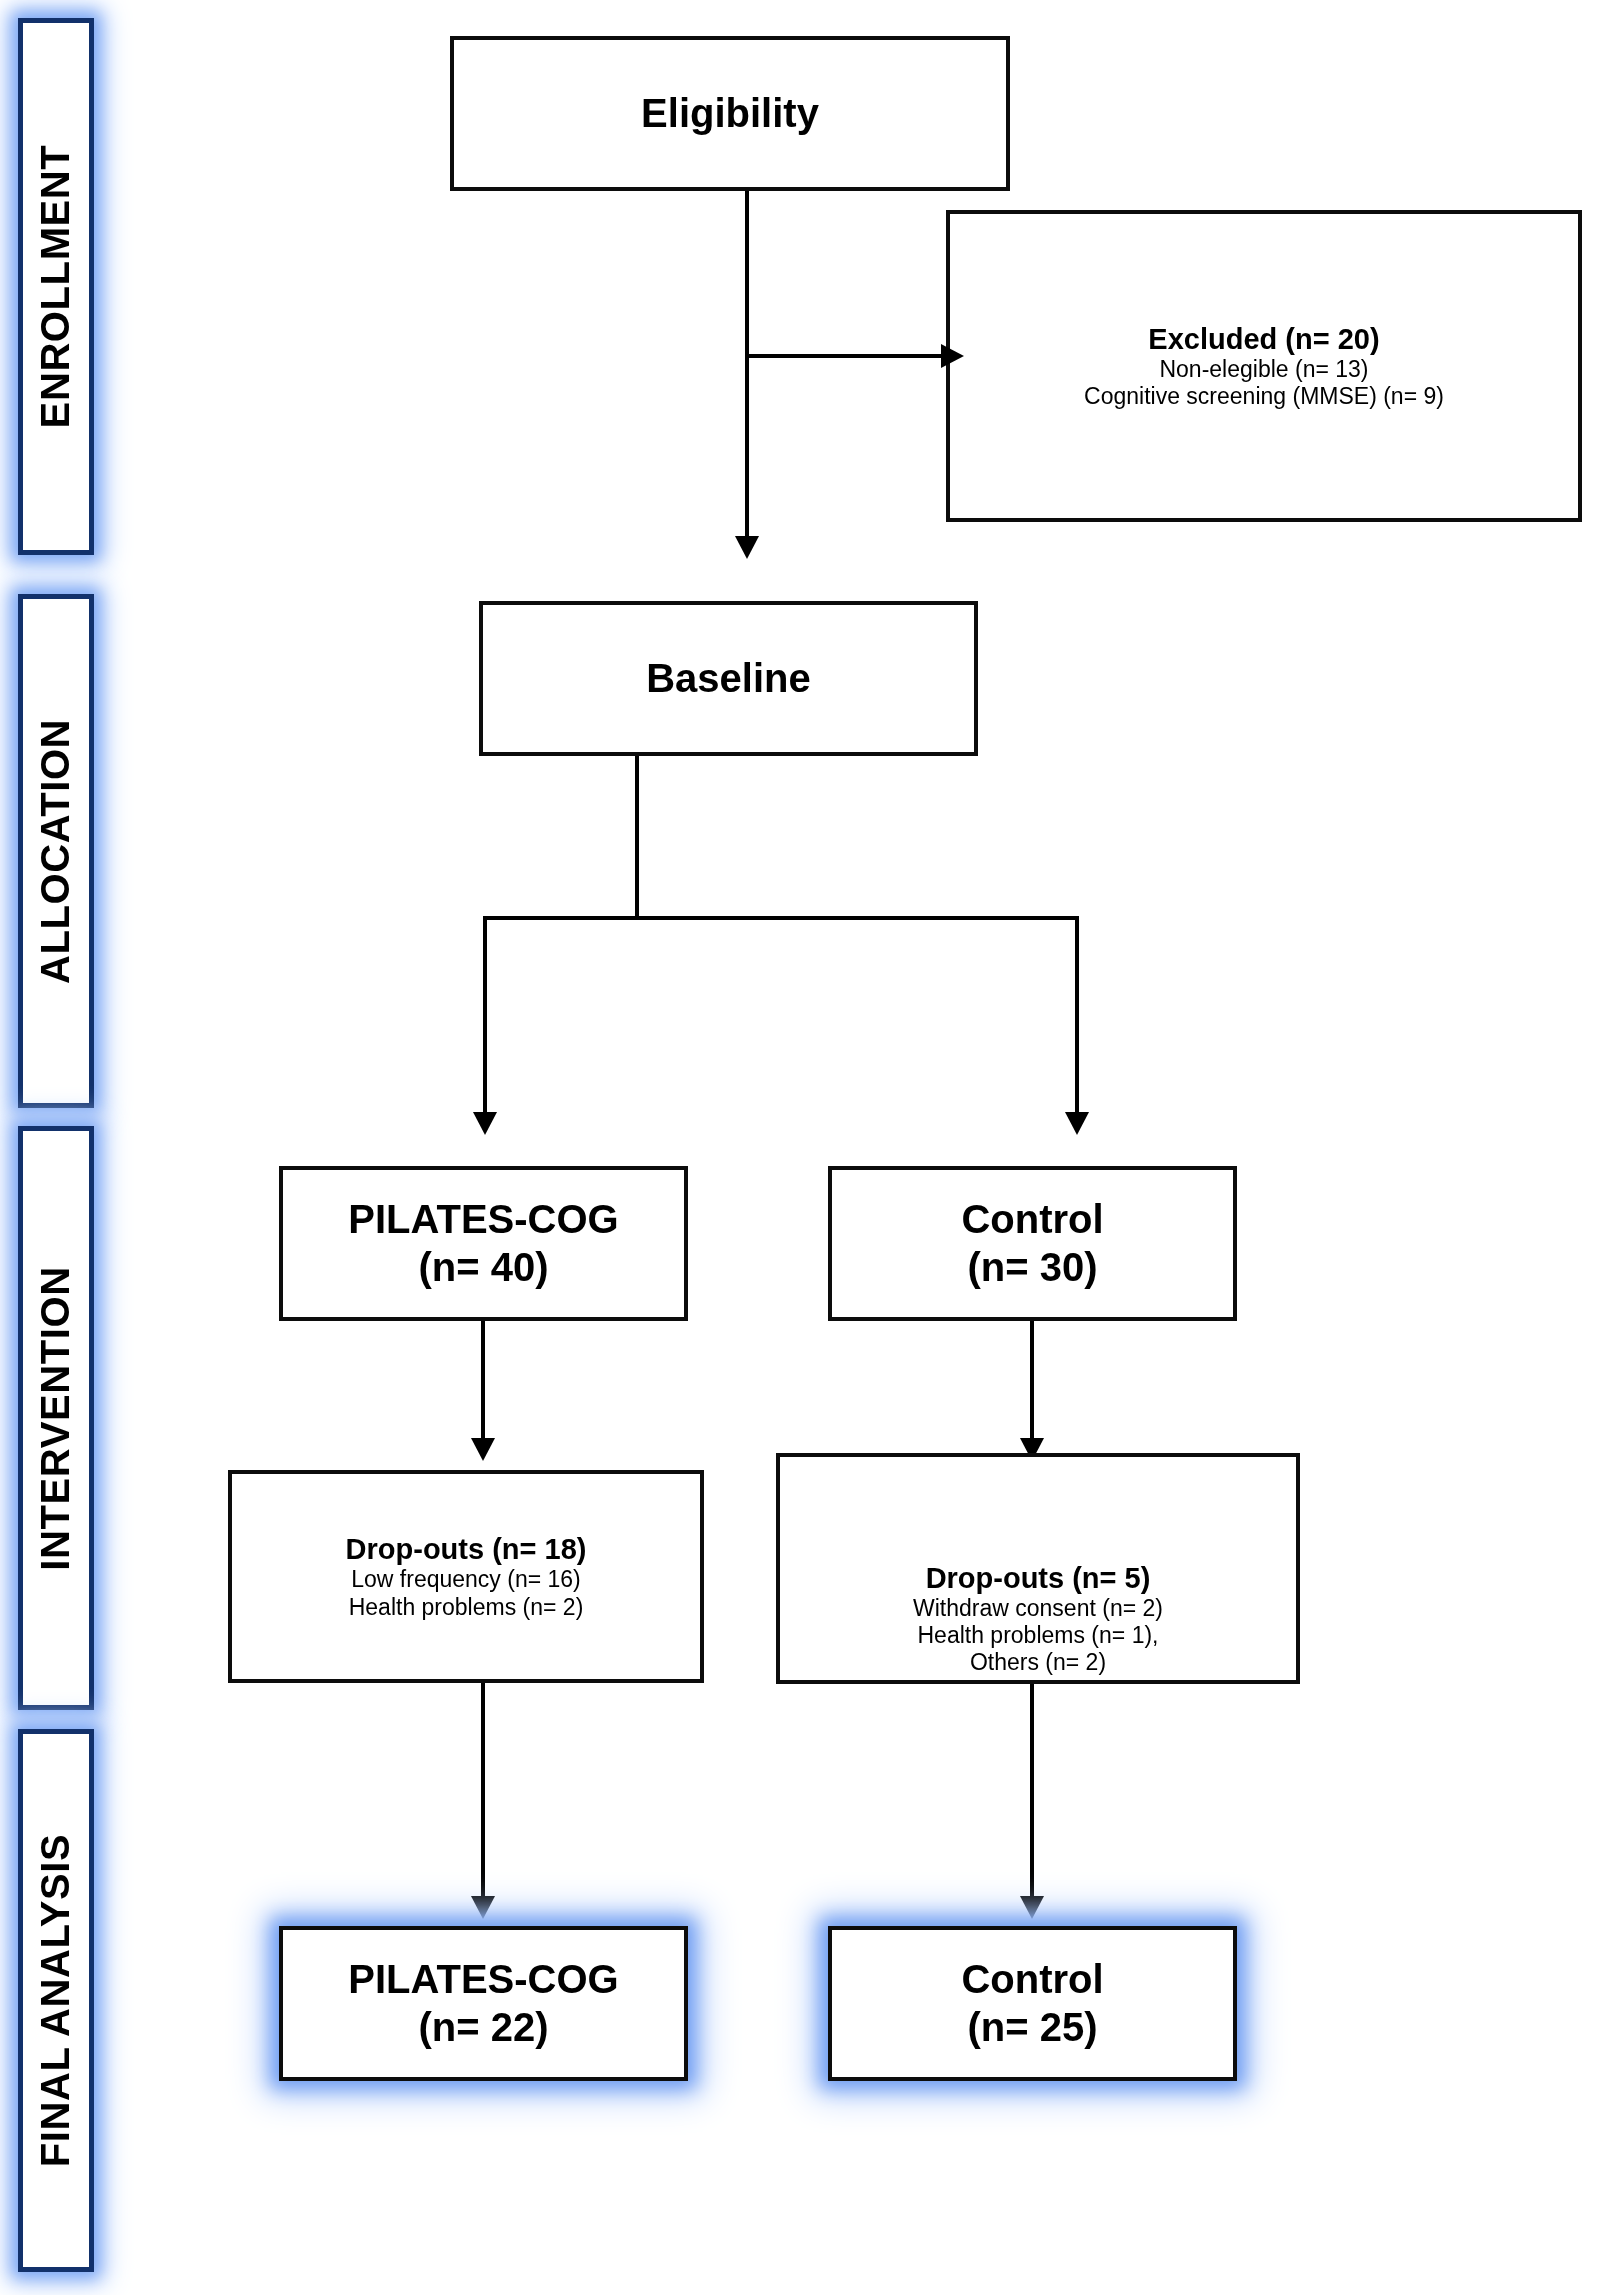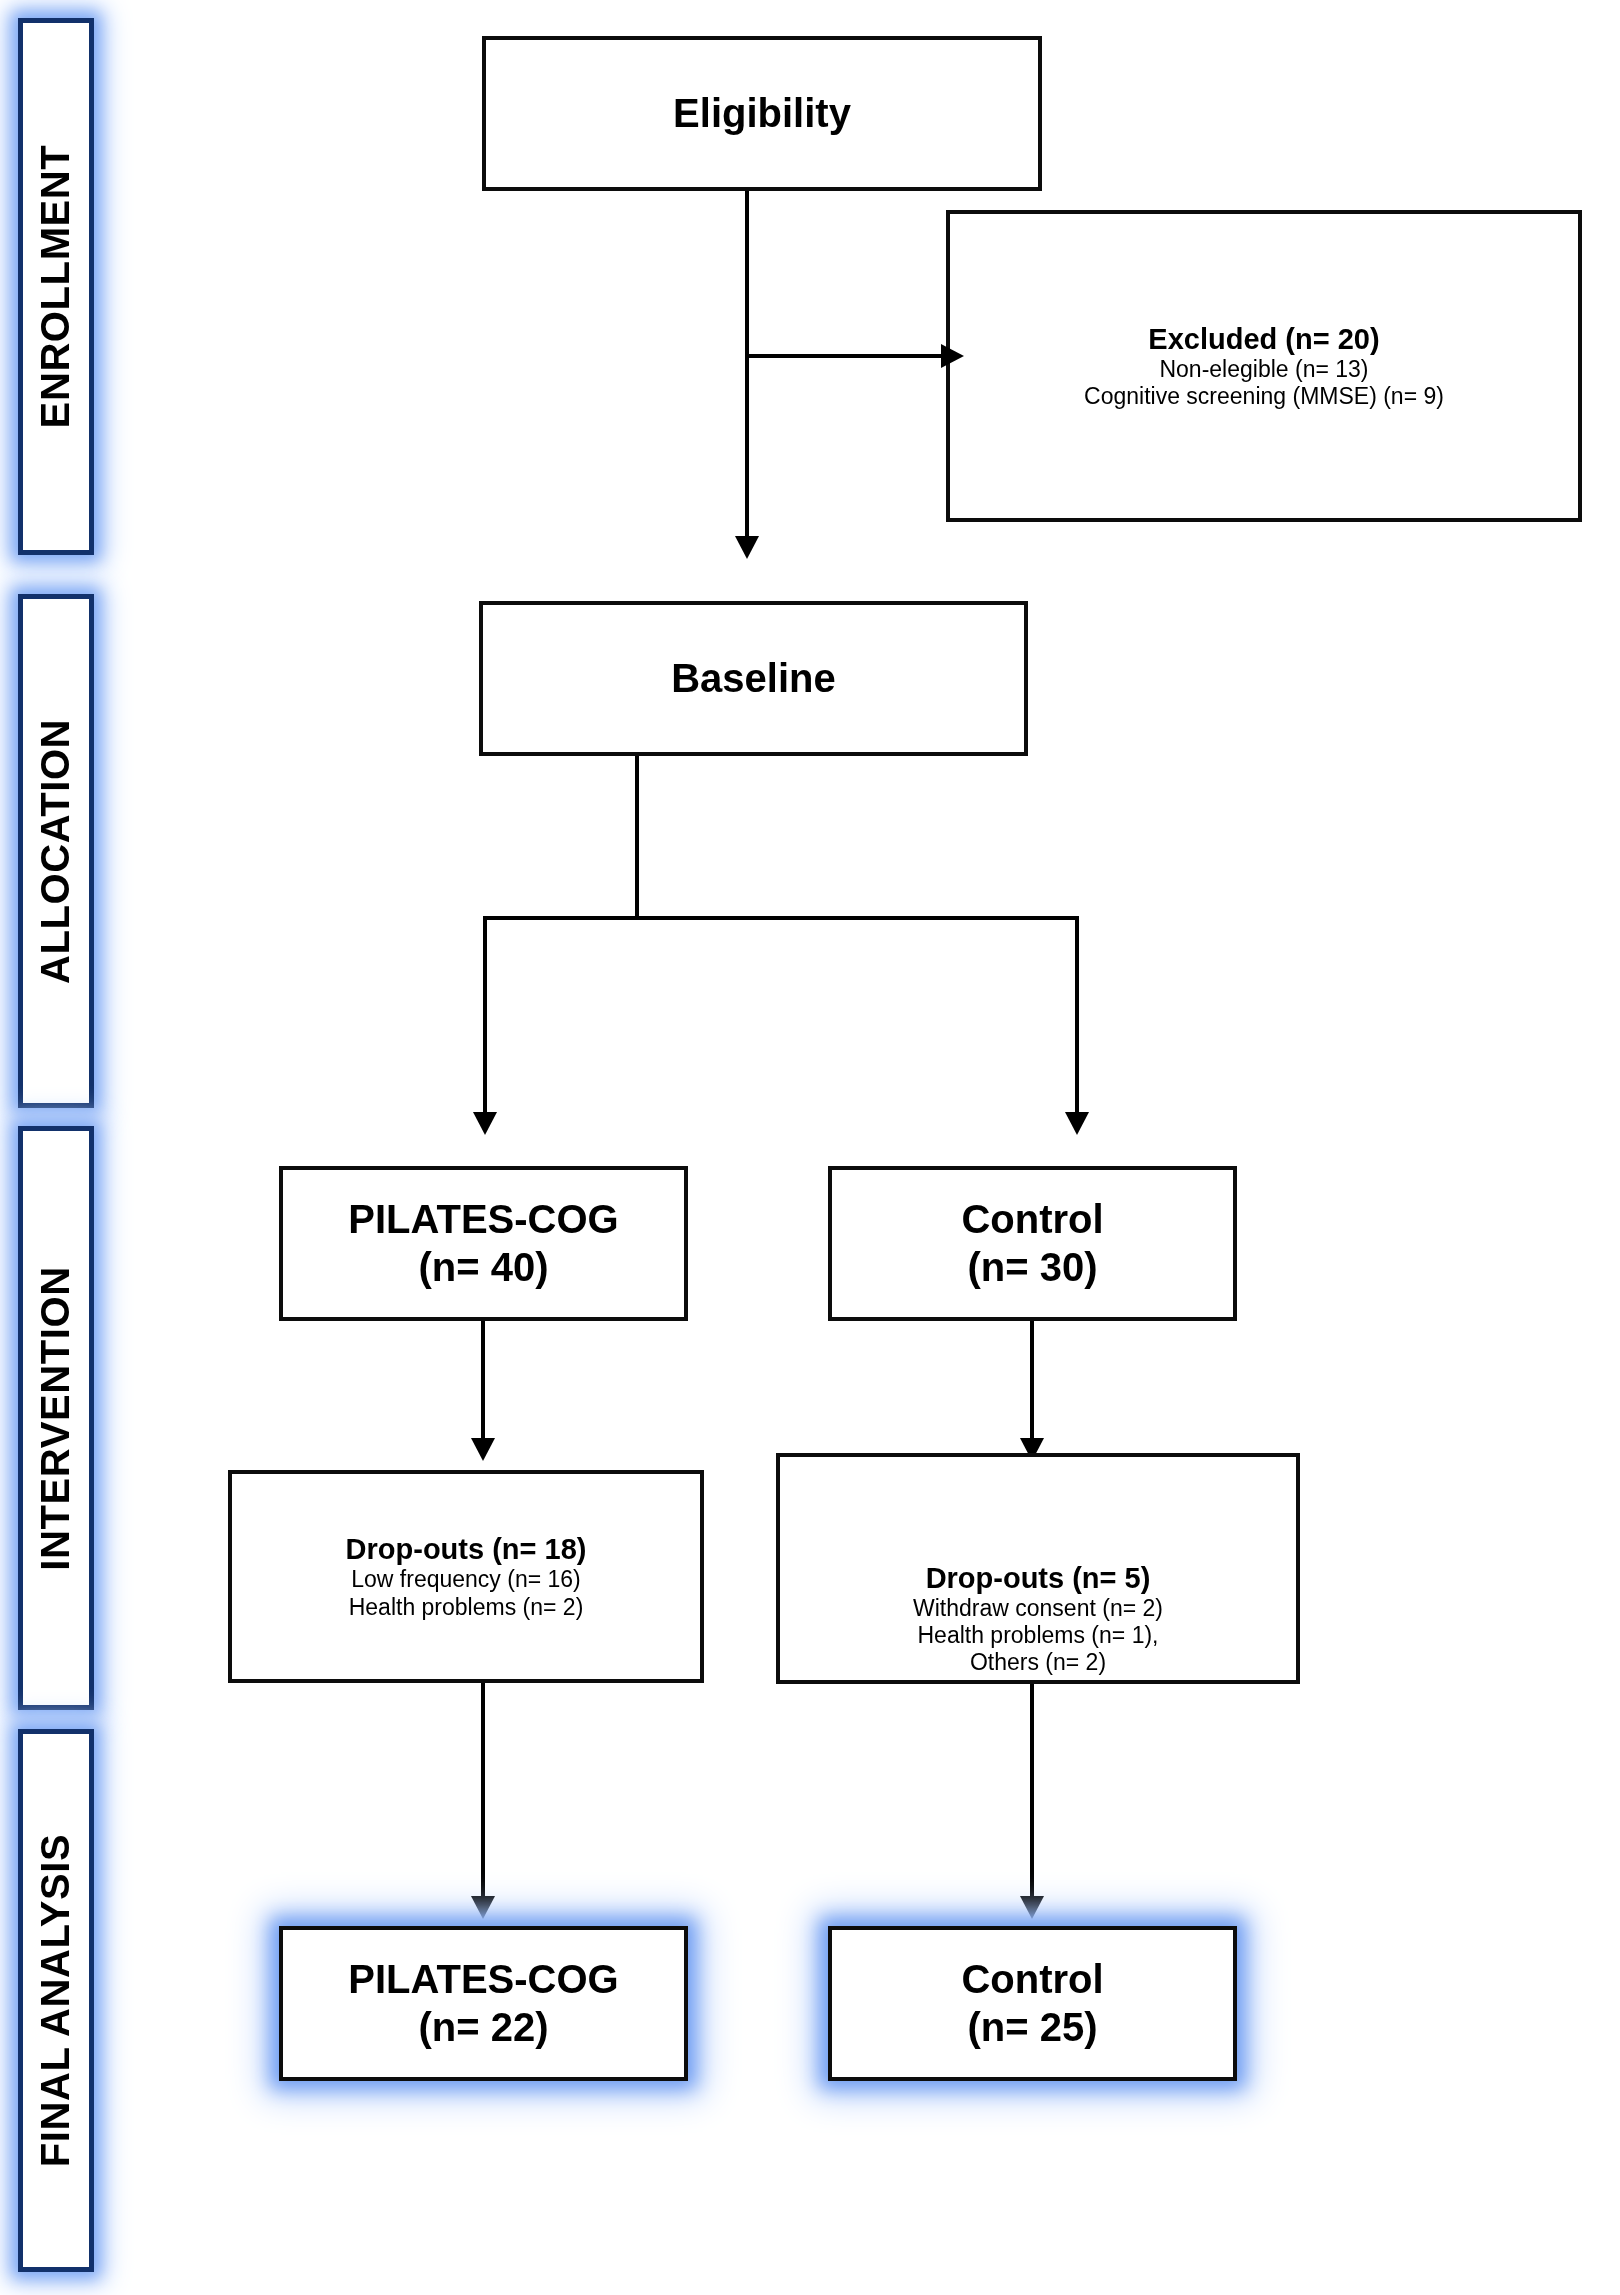--- a/index.html
+++ b/index.html
@@ -115,38 +115,38 @@
   </div>
 
   <div class="stage-label" style="left:17.5px; top:1126px; width:76px; height:584px;">
     <span class="stage-text">INTERVENTION</span>
   </div>
 
   <div class="stage-label" style="left:17.5px; top:1729px; width:76px; height:543px;">
     <span class="stage-text">FINAL ANALYSIS</span>
   </div>
 
-  <div class="fbox" style="left:482px; top:36px; width:560px; height:155px;">
+  <div class="fbox" style="left:450px; top:36px; width:560px; height:155px;">
     <span class="ln big-bold">Eligibility</span>
   </div>
 
   <div class="fbox" style="left:946px; top:210px; width:636px; height:312px;">
     <span class="ln hdr-bold">Excluded (n= 20)</span>
     <span class="ln body">Non-elegible (n= 13)</span>
     <span class="ln body">Cognitive screening (MMSE) (n= 9)</span>
   </div>
 
   <div class="vline" style="left:745px; top:191px; height:347px;"></div>
 
   <div class="hline" style="left:745px; top:354px; width:198px;"></div>
   <div class="arrow-right" style="left:941px; top:344px;"></div>
 
   <div class="arrow-down" style="left:735px; top:536px;"></div>
 
-  <div class="fbox" style="left:479px; top:601px; width:549px; height:155px;text-align:center;">
+  <div class="fbox" style="left:479px; top:601px; width:499px; height:155px;text-align:center;">
     <span class="ln big-bold">Baseline</span>
   </div>
 
   <div class="vline" style="left:635px; top:756px; height:163px;"></div>
   <div class="hline" style="left:483px; top:916px; width:595px;"></div>
   <div class="vline" style="left:483px; top:916px; height:198px;"></div>
   <div class="vline" style="left:1075px; top:916px; height:198px;"></div>
   <div class="arrow-down" style="left:473px; top:1112px;"></div>
   <div class="arrow-down" style="left:1065px; top:1112px;"></div>
 

